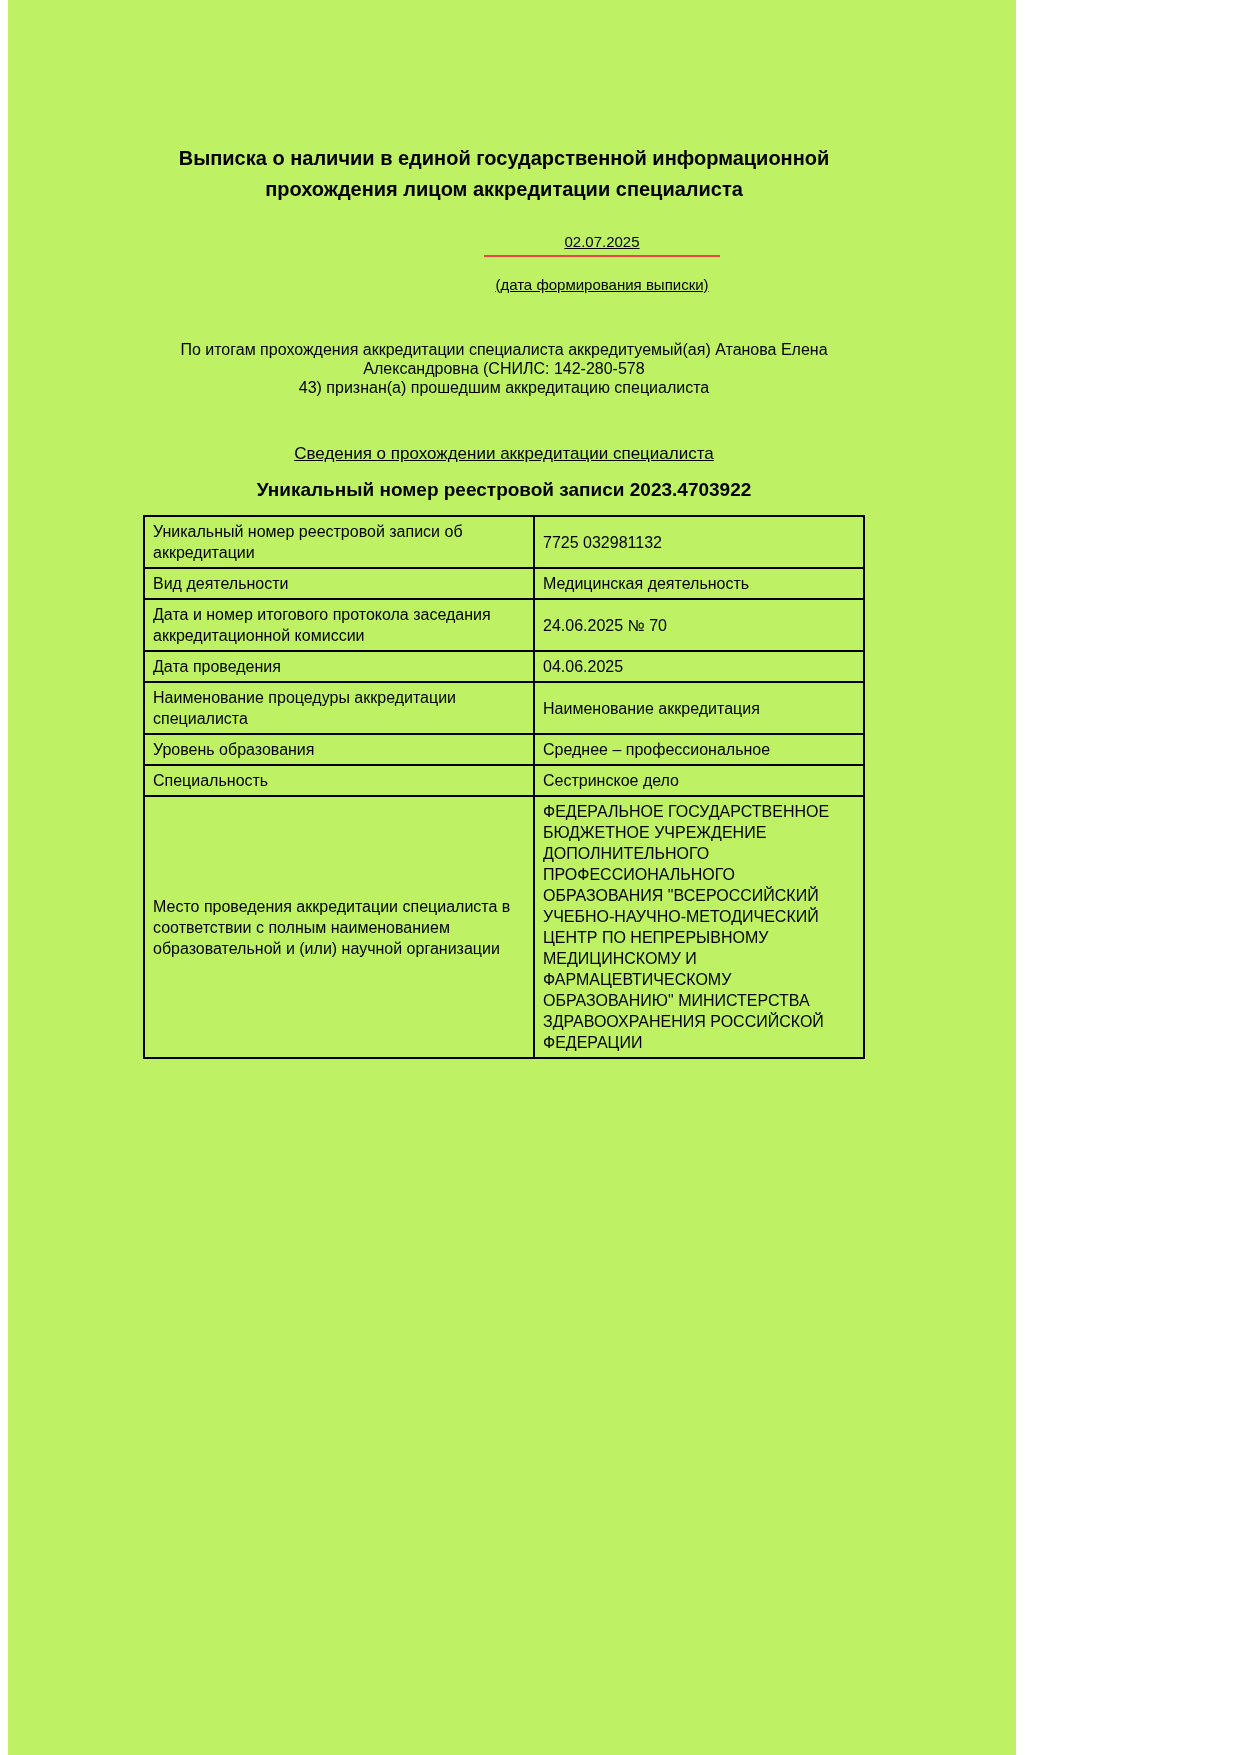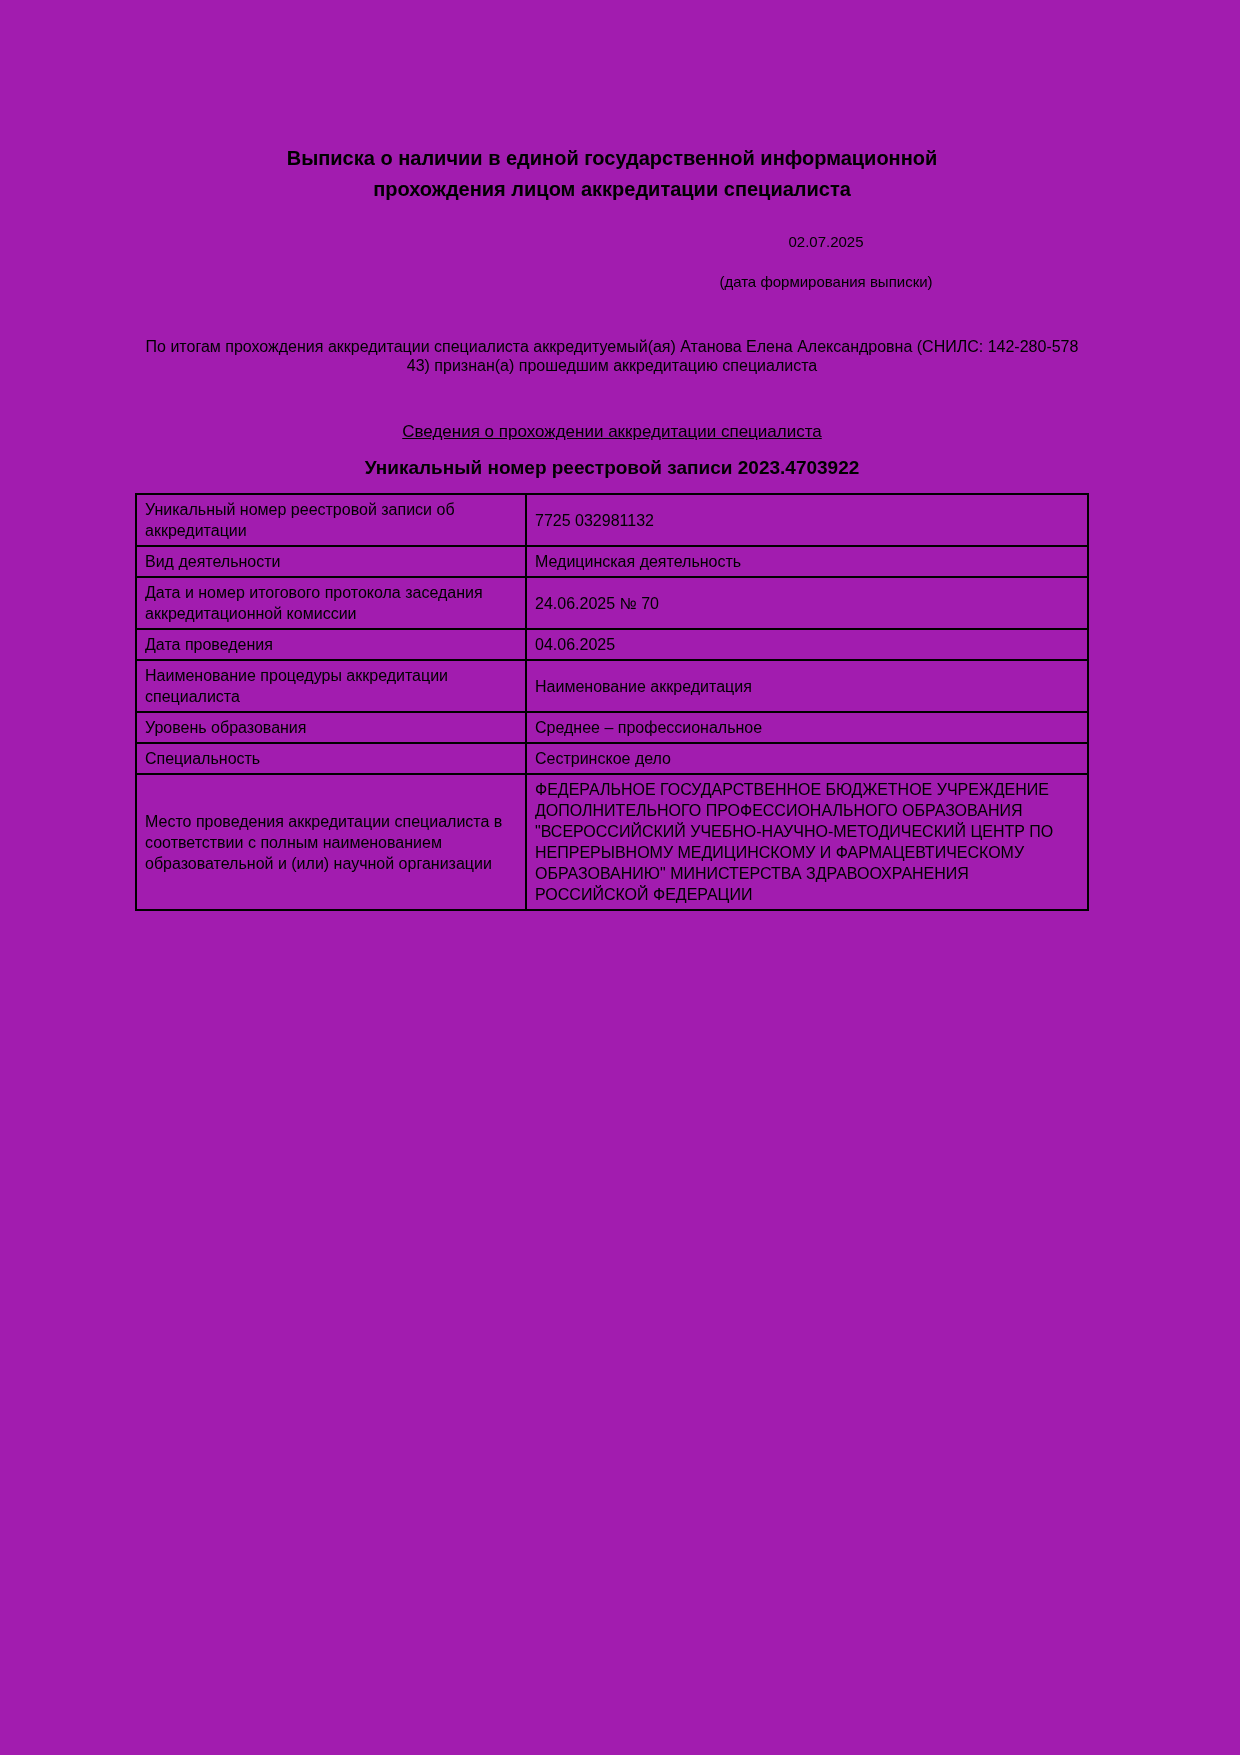--- a/index.html
+++ b/index.html
@@ -4,43 +4,45 @@
 <style>
   * { margin: 0; padding: 0; box-sizing: border-box; }
   html, body { background: #ffffff; }
   body {
     width: 1240px; height: 1755px;
     font-family: "Liberation Sans", sans-serif;
     color: #000000;
     overflow: hidden;
   }
   .page {
-    width: 1240px; height: 1755px;
-    background: #a21caf;
+    width: 1008px; height: 1755px;
+    background: #bef264;
     padding: 143px 151px 0 135px;
+    margin-left: 8px;
   }
   .doc-title {
     font-size: 20px;
     font-weight: bold;
     line-height: 31px;
     text-align: center;
   }
   .date-block {
     width: 236px;
     margin: 28px 145px 0 auto;
     text-align: center;
     font-size: 15px;
     line-height: 18px;
   }
   .date-value {
     display: block;
-    padding-bottom: 20px;
-    border-bottom: 2px solid #a21caf;
+    padding-bottom: 4px;
+    border-bottom: 2px solid #ef4444;
+    text-decoration: underline;
   }
-  .date-caption { display: block; padding-top: 0; }
+  .date-caption { display: block; padding-top: 19px; text-decoration: underline; }
   .intro {
     margin-top: 46px;
     text-align: center;
     font-size: 16px;
     line-height: 19px;
   }
   .section-heading {
     margin-top: 47px;
     text-align: center;
     font-size: 17px;

